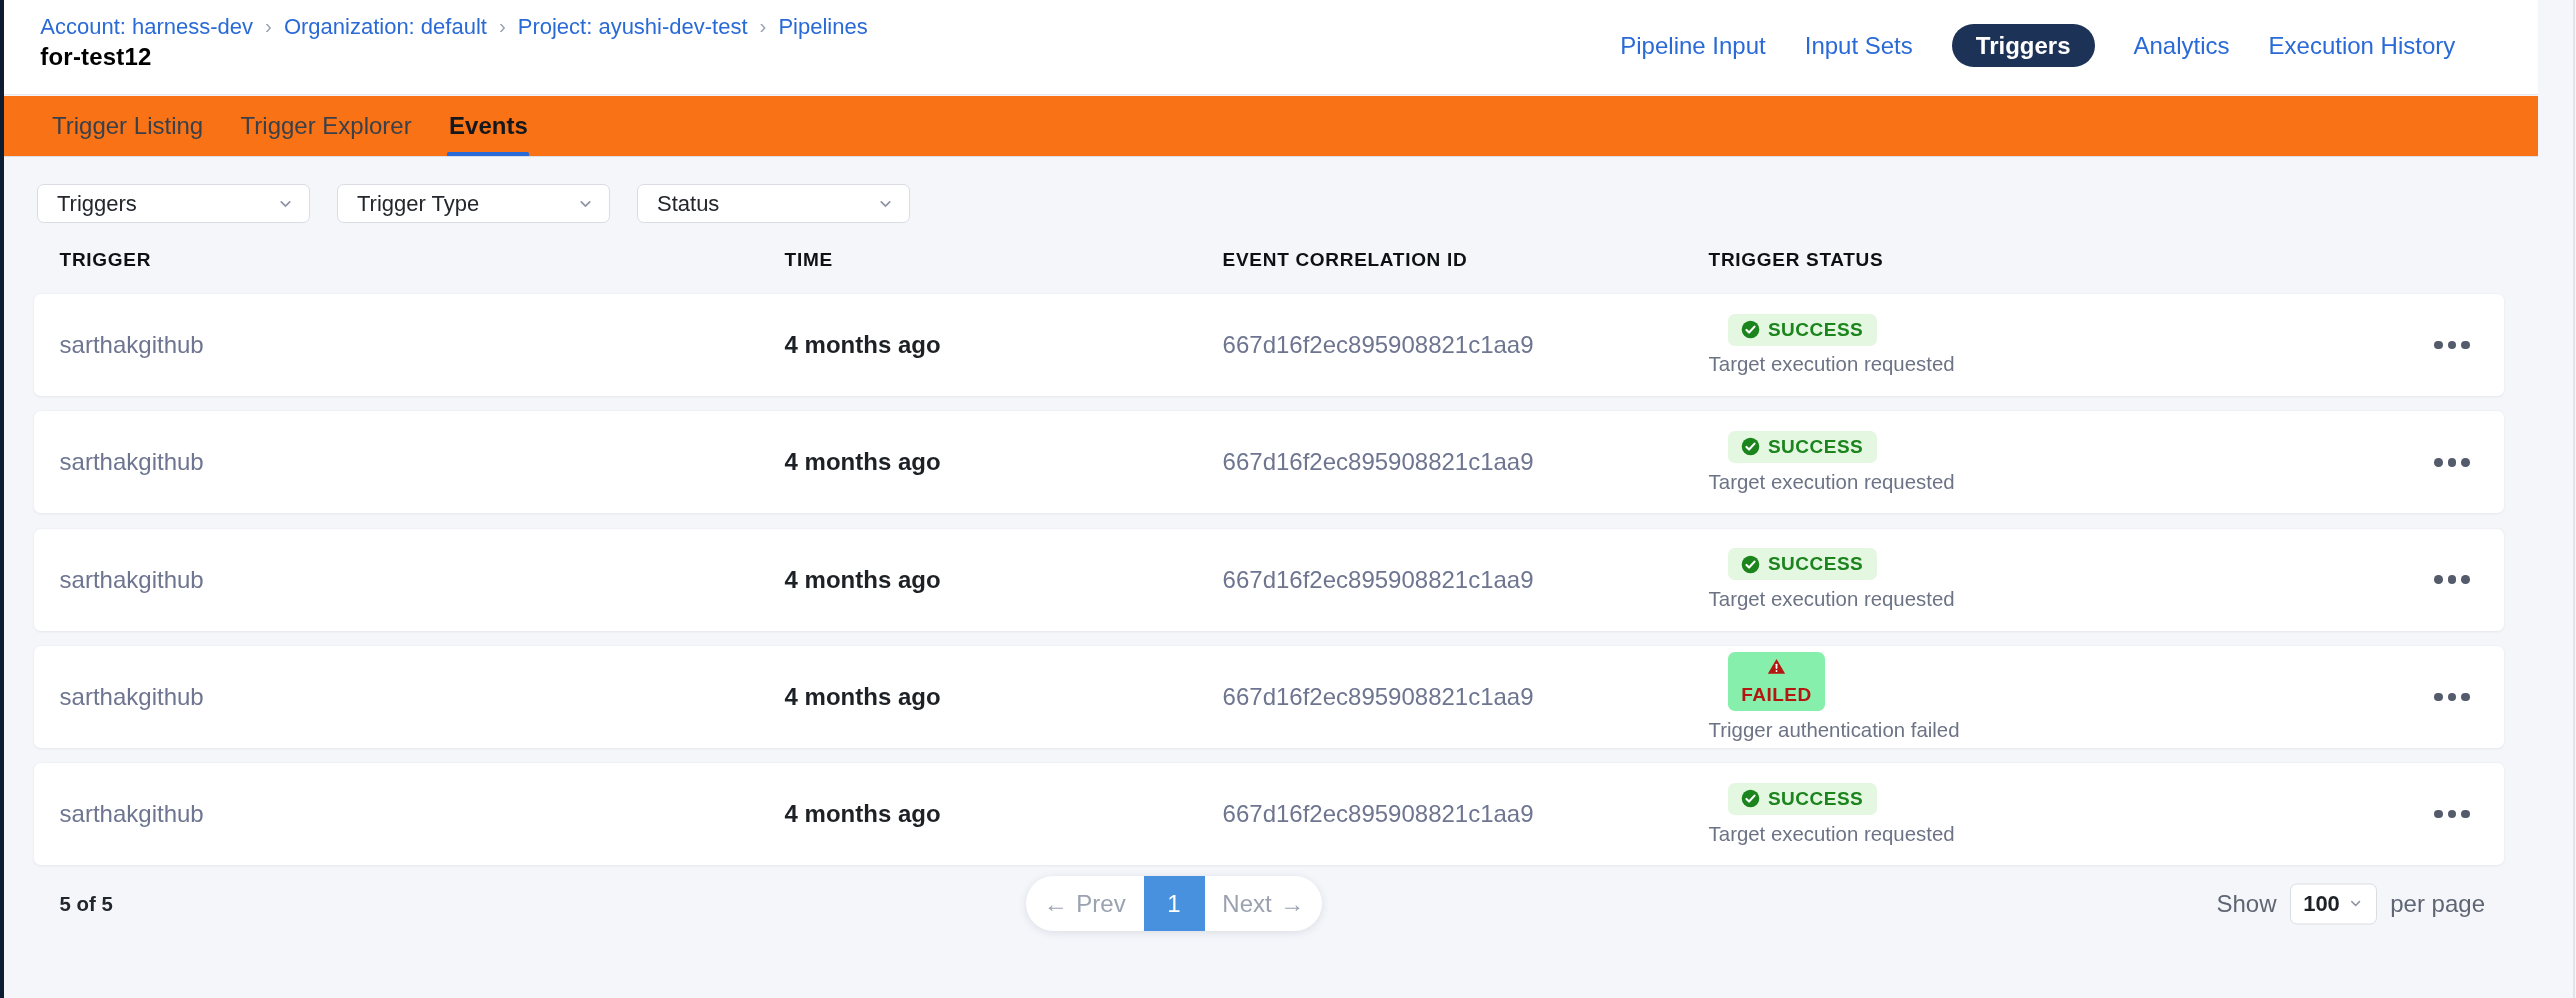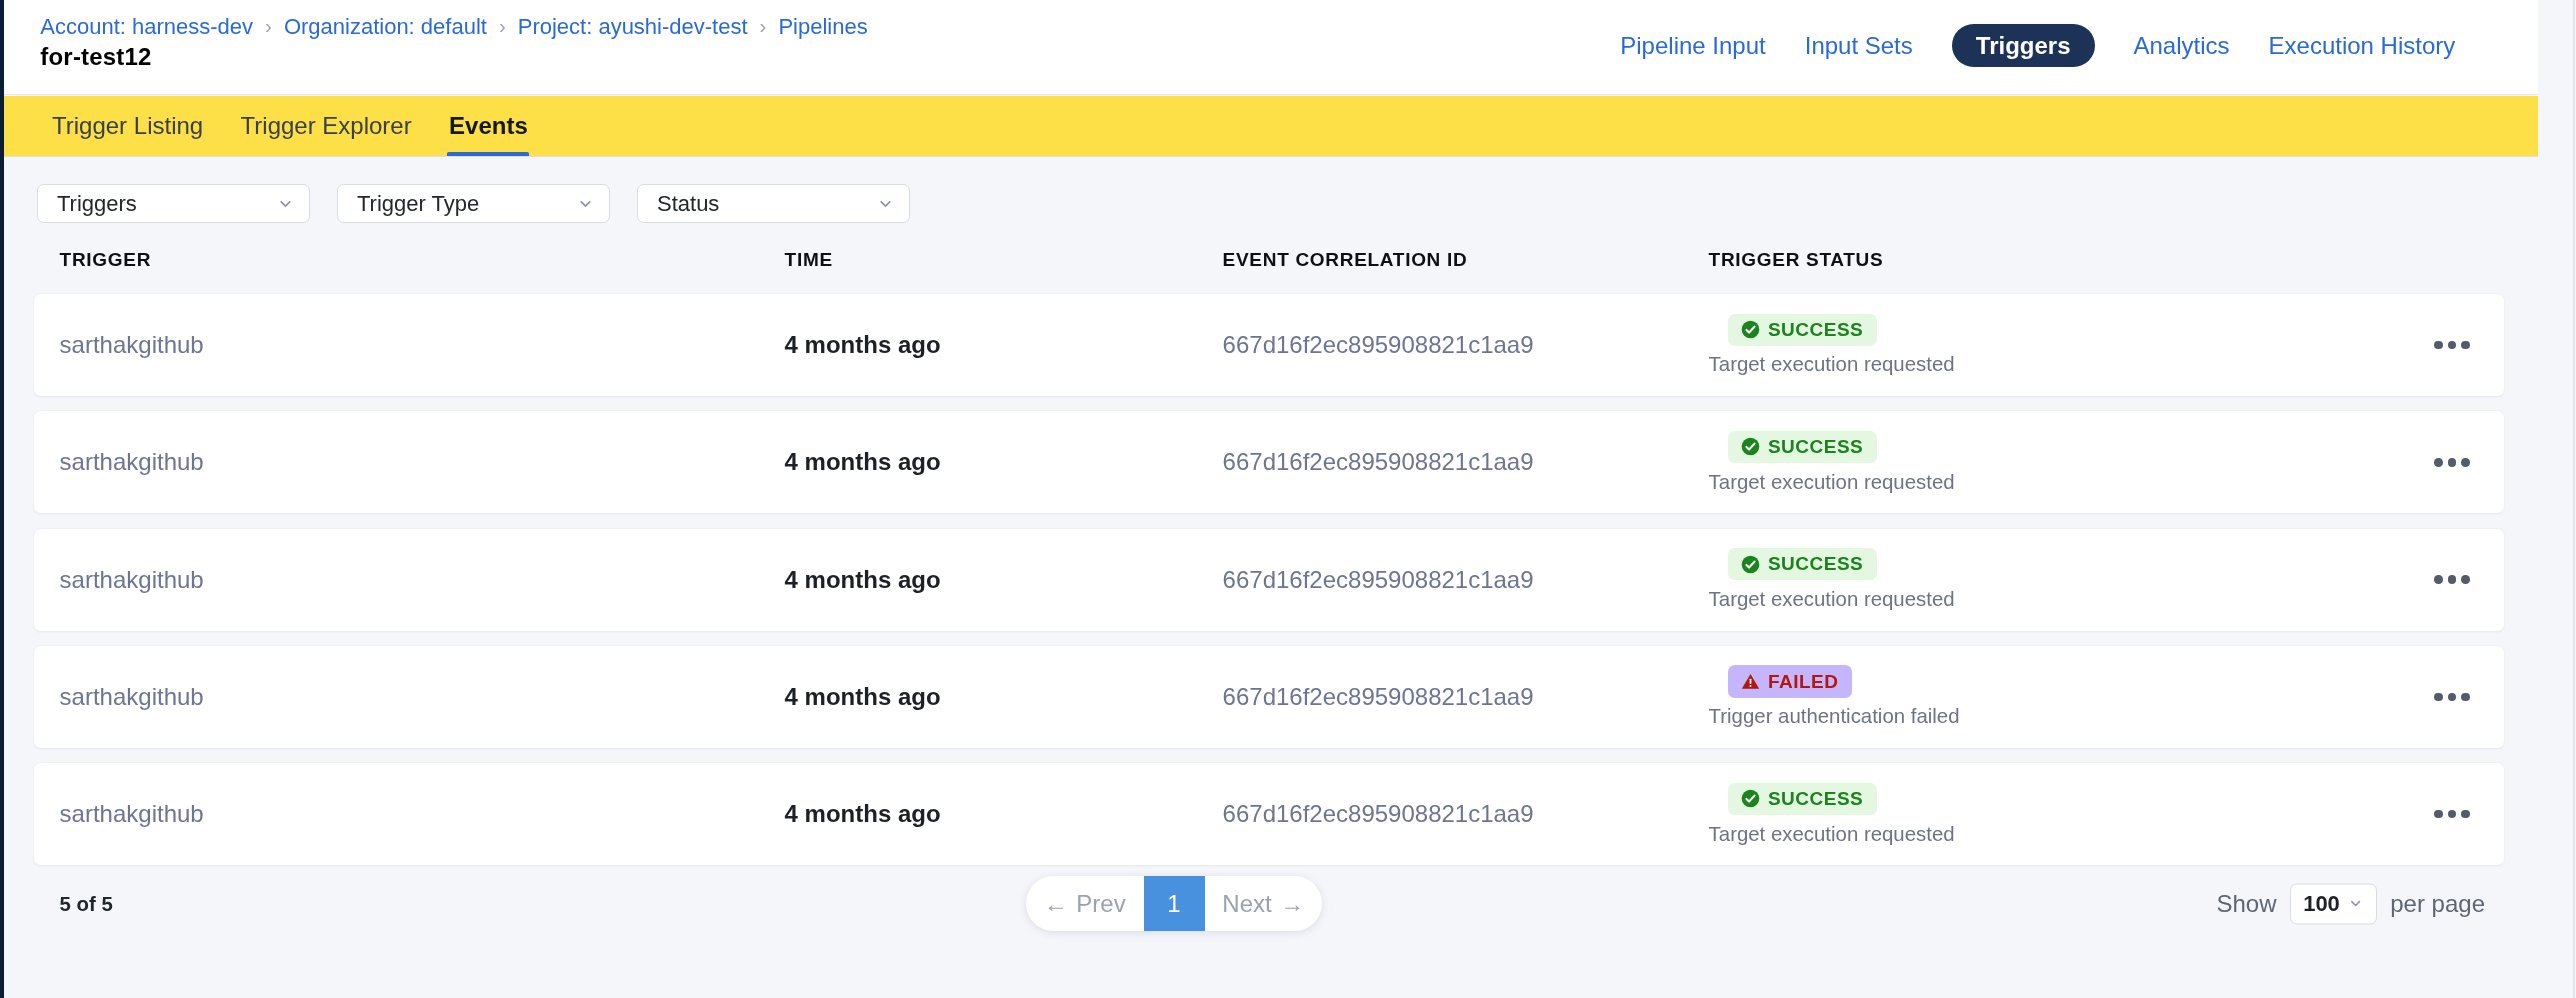--- a/index.html
+++ b/index.html
@@ -26,21 +26,21 @@
 
   .top-nav { position:absolute; right:83px; top:24px; display:flex; align-items:center; gap:39px; }
   .nav-item { font-size:24px; color:#2a6ad6; text-decoration:none; cursor:pointer; font-weight:500; }
   .nav-item.active {
     background:#1c3256; color:#ffffff; padding:7.7px 24px; border-radius:22px; font-weight:600;
   }
 
   
   .tabsbar {
     position:absolute; left:4.3px; top:96px; width:2534px; height:61px;
-    background:#fde047; border-bottom:0.9px solid #dcdfe7;
+    background:#f97316; border-bottom:0.9px solid #dcdfe7;
     display:flex; align-items:stretch; padding-left:46px; gap:34px;
   }
   .tab { display:flex; align-items:center; font-size:24px; color:#3a4049; cursor:pointer; position:relative; padding:0 1.7px; }
   .tab.active { color:#14171b; font-weight:700; }
   .tab.active::after { content:""; position:absolute; left:0; right:0; bottom:0; height:4.3px; background:#2a6ad6; border-radius:1.7px 1.7px 0 0; }
 
   
   .filter-bar { position:absolute; left:37px; top:184px; display:flex; gap:27px; }
   .filter-select {
     width:273px; height:39px; background:#ffffff; border:0.9px solid #d9dce3; border-radius:6.8px;
@@ -64,21 +64,21 @@
   }
   .cell-trigger { font-size:24px; color:#6e7590; }
   .cell-time { font-size:24px; font-weight:600; color:#1d2126; }
   .cell-id { font-size:24px; color:#6e7590; }
   .cell-status { display:flex; flex-direction:column; align-items:flex-start; gap:7.7px; }
   .badge {
     display:inline-flex; align-items:center; gap:7.7px; padding:5.1px 13.6px; border-radius:6.8px;
     font-size:19px; font-weight:700; letter-spacing:0.5px;margin-left:19px;
   }
   .badge.success { background:#e4f7e1; color:#1b841d; }
-  .badge.failed  { background:#c4b5fd; color:#b41710; }
+  .badge.failed  { background:#86efac; color:#b41710;flex-direction:column; }
   .badge svg { display:block; }
   .badge .icon-failed { display:none; }
   .badge.failed .icon-failed { display:block; }
   .status-detail { font-size:20.4px; color:#6c7385; }
   .cell-menu { display:flex; justify-content:flex-end; }
   .dots-btn { border:none; background:transparent; display:flex; gap:5.1px; padding:8.5px; cursor:pointer; }
   .dots-btn i { width:8.5px; height:8.5px; border-radius:50%; background:#545b6b; display:block; }
 
   
   .pagination { position:absolute; left:34px; top:876px; width:2470px; height:55px; }

